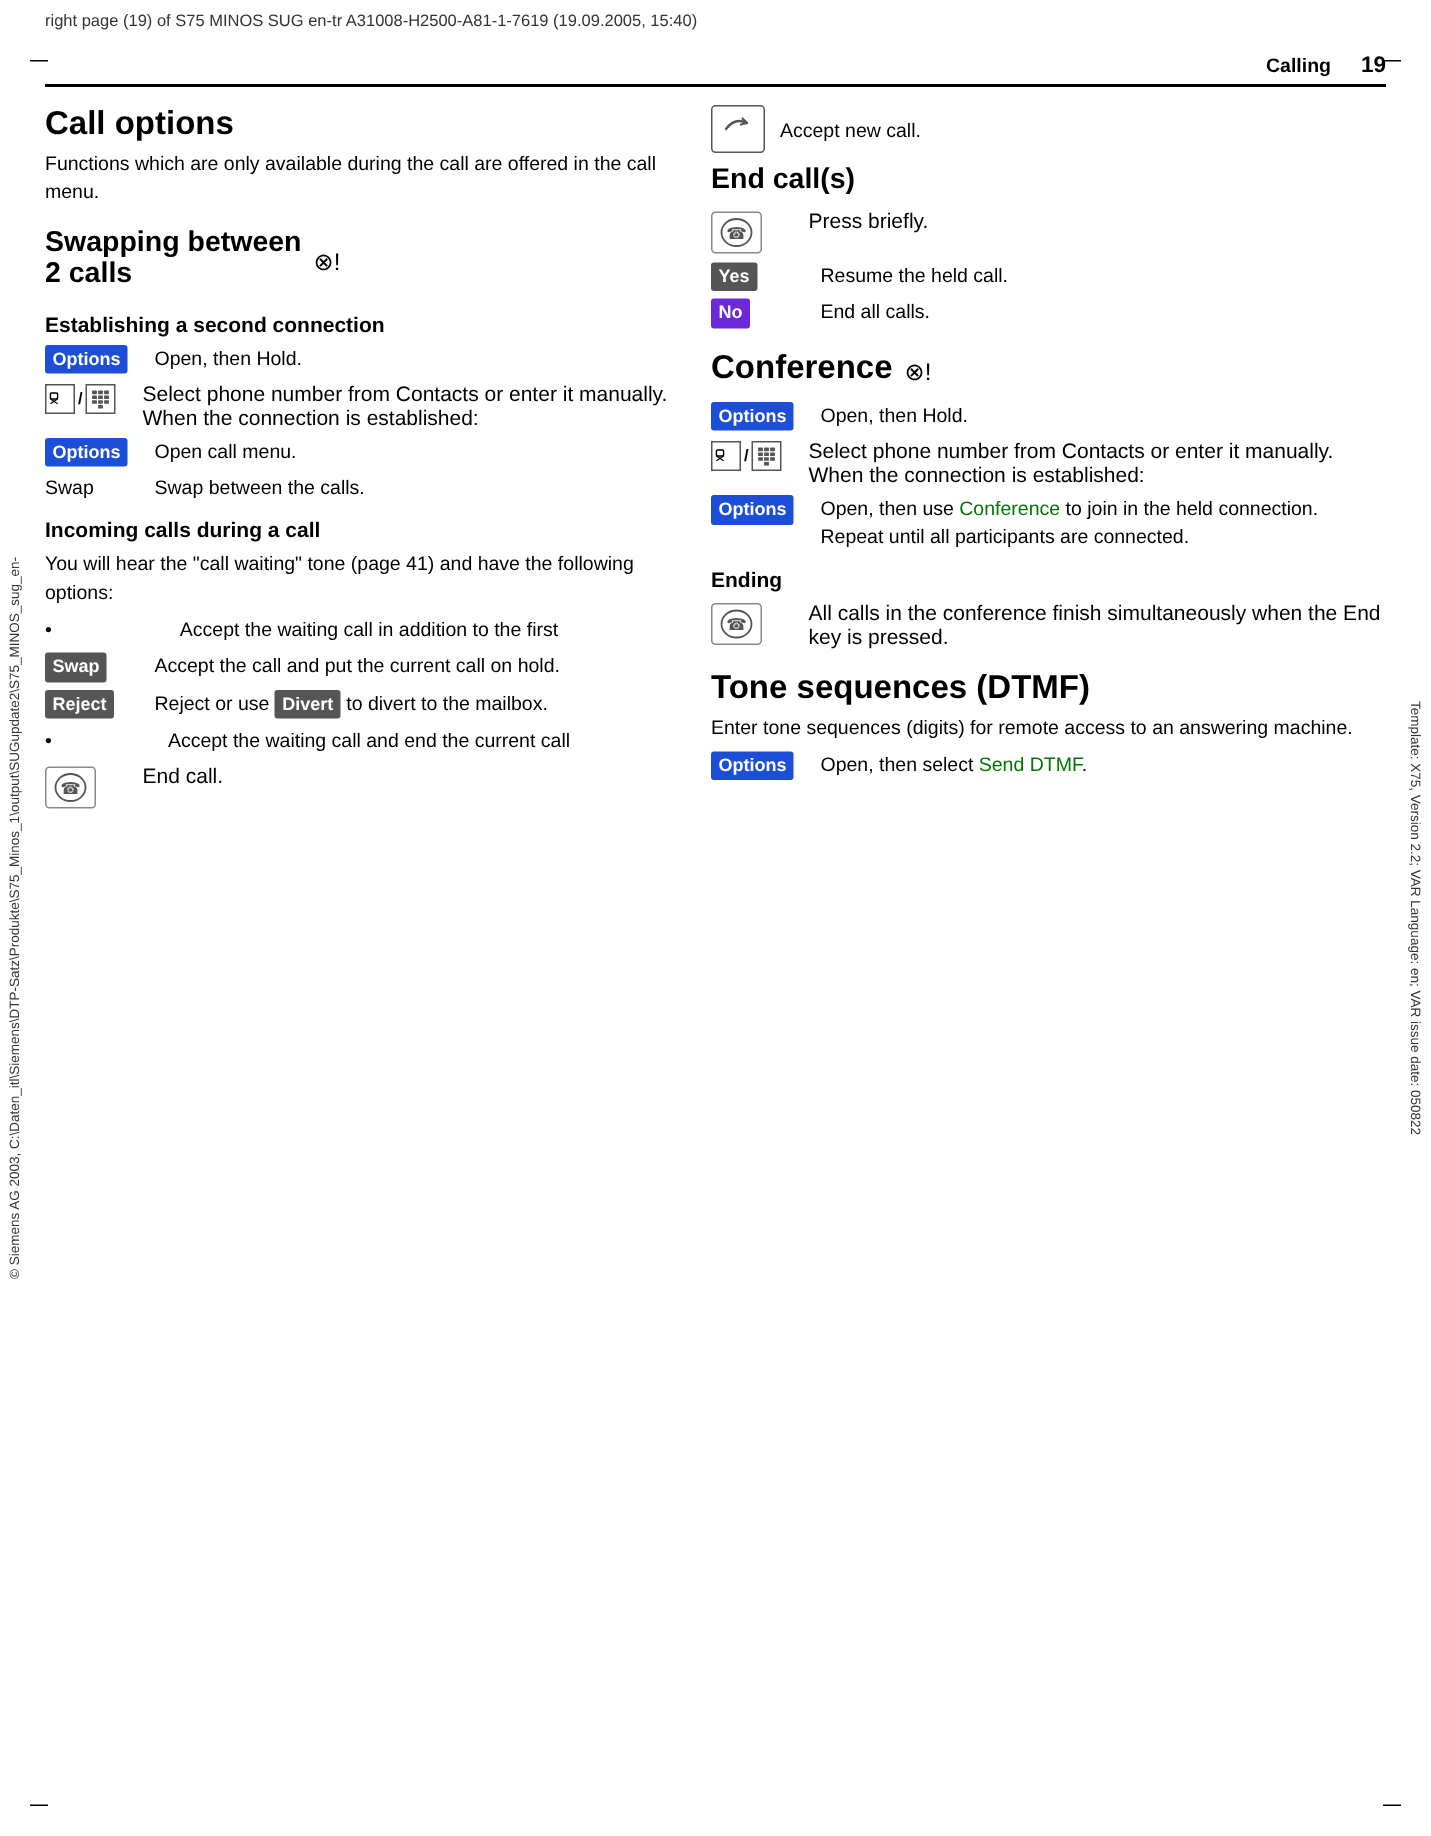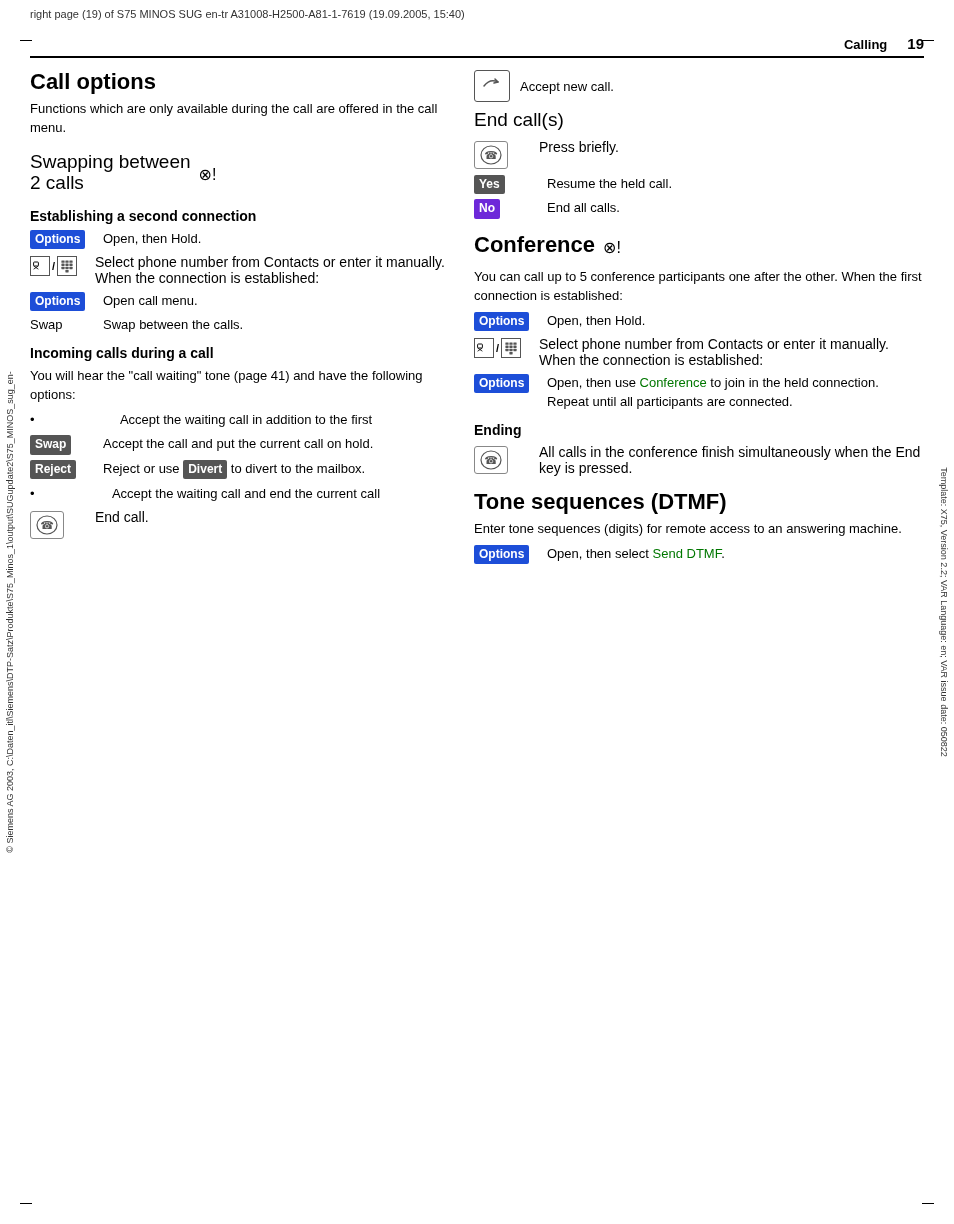--- a/index.html
+++ b/index.html
@@ -105,21 +105,21 @@
 
     
     h1 {
       font-size: 22px;
       font-weight: bold;
       margin-bottom: 6px;
       line-height: 1.1;
     }
     h2 {
       font-size: 19px;
-      font-weight: normal;
+      font-weight: bold;
       margin-bottom: 4px;
       line-height: 1.1;
     }
     h3 {
       font-size: 14px;
       font-weight: bold;
       margin-bottom: 6px;
       margin-top: 10px;
     }
 
@@ -498,21 +498,20 @@
         </div>
         <div class="instr-text">End all calls.</div>
       </div>
 
       <div class="section-gap">
         <div class="h2-with-icon">
           <h1>Conference</h1>
           <span class="h2-icon">⊗!</span>
         </div>
 
-        <p>You can call up to 5 conference participants one after the other. When the first connection is established:</p>
 
         <div class="instr-row">
           <div class="instr-key">
             <span class="badge">Options</span>
           </div>
           <div class="instr-text">
             Open, then <span class="text-bold">Hold</span>.
           </div>
         </div>
 

